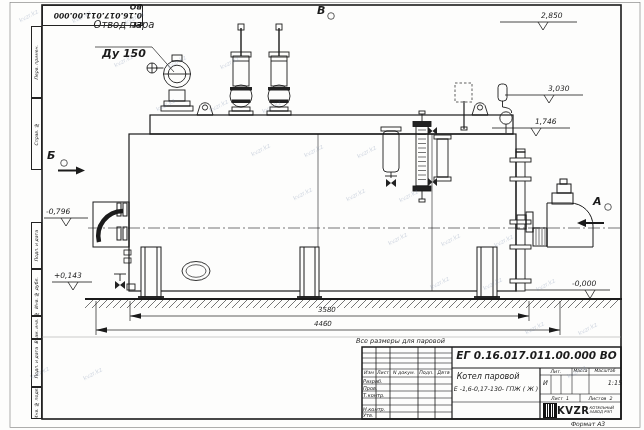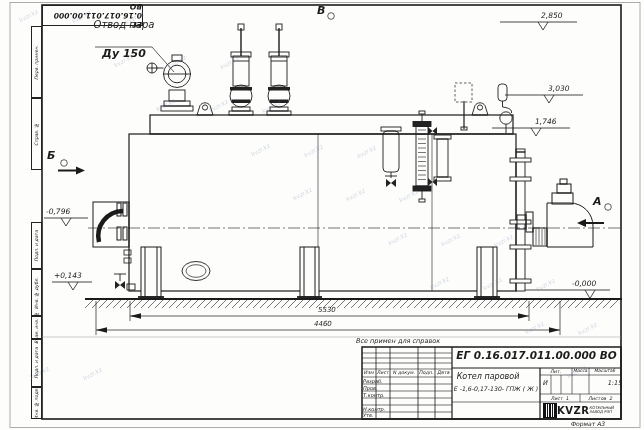--- a/index.html
+++ b/index.html
@@ -372,30 +372,30 @@
       </div>
   <div class="sideBox" style="top:387px;height:32px">
         <span>Инв. № подл.</span>
       </div>
 
   <div class="txt c" style="left:92px;top:20px;width:64px;font-size:10px;font-weight:normal">Отвод пара</div>
   <div class="txt c" style="left:100px;top:48px;width:48px;font-size:11px;font-weight:bold">Ду 150</div>
   <div class="txt" style="left:47px;top:150px;font-size:11px;font-weight:bold">Б</div>
   <div class="txt" style="left:317px;top:5px;font-size:11px;font-weight:bold">В</div>
   <div class="txt" style="left:593px;top:196px;font-size:11px;font-weight:bold">А</div>
-  <div class="txt" style="left:356px;top:338px;font-size:6.5px">Все примен для справок</div>
+  <div class="txt" style="left:356px;top:338px;font-size:6.5px">Все размеры для паровой</div>
 
   <div class="txt" style="left:541px;top:12px;font-size:7.5px">2,850</div>
   <div class="txt" style="left:548px;top:85px;font-size:7.5px">3,030</div>
   <div class="txt" style="left:535px;top:118px;font-size:7.5px">1,746</div>
   <div class="txt" style="left:46px;top:208px;font-size:7.5px">-0,796</div>
   <div class="txt" style="left:54px;top:272px;font-size:7.5px">+0,143</div>
   <div class="txt" style="left:572px;top:280px;font-size:7.5px">-0,000</div>
 
-  <div class="txt" style="left:318px;top:307px;font-size:7px">5530</div>
+  <div class="txt" style="left:318px;top:307px;font-size:7px">3580</div>
   <div class="txt" style="left:314px;top:321px;font-size:7px">4460</div>
 
   <div class="txt c" style="left:454px;top:350px;width:165px;font-size:10.5px;font-weight:bold">ЕГ 0.16.017.011.00.000  ВО</div>
   <div class="txt c" style="left:445px;top:373px;width:86px;font-size:8px">Котел паровой</div>
   <div class="txt c" style="left:452px;top:386px;width:88px;font-size:6.2px">Е -1,6-0,17-130- ГПЖ ( Ж )</div>
 
   <div class="txt c" style="left:362px;top:370px;width:14px;font-size:4.8px">Изм</div>
   <div class="txt c" style="left:376px;top:370px;width:14px;font-size:4.8px">Лист</div>
   <div class="txt c" style="left:390px;top:370px;width:28px;font-size:4.8px">N докум.</div>
   <div class="txt c" style="left:418px;top:370px;width:17px;font-size:4.8px">Подп.</div>

